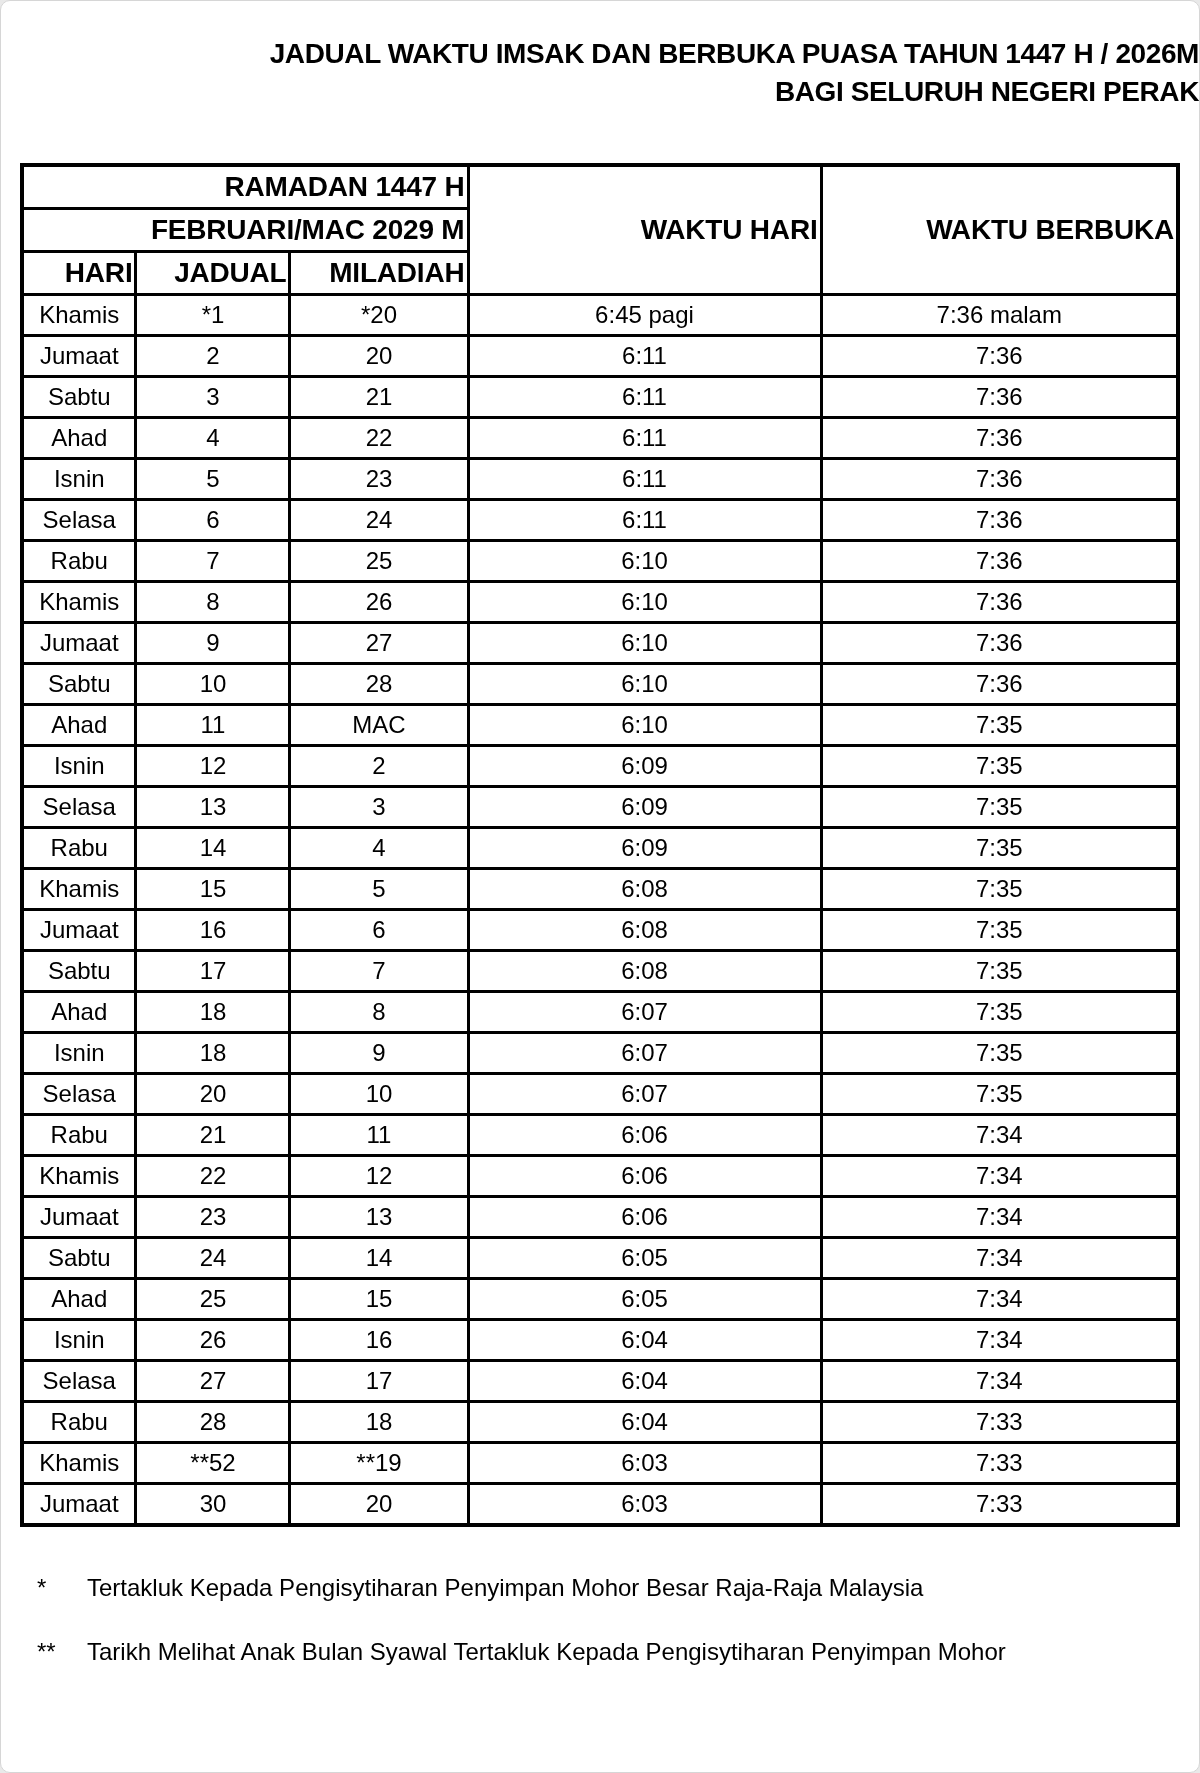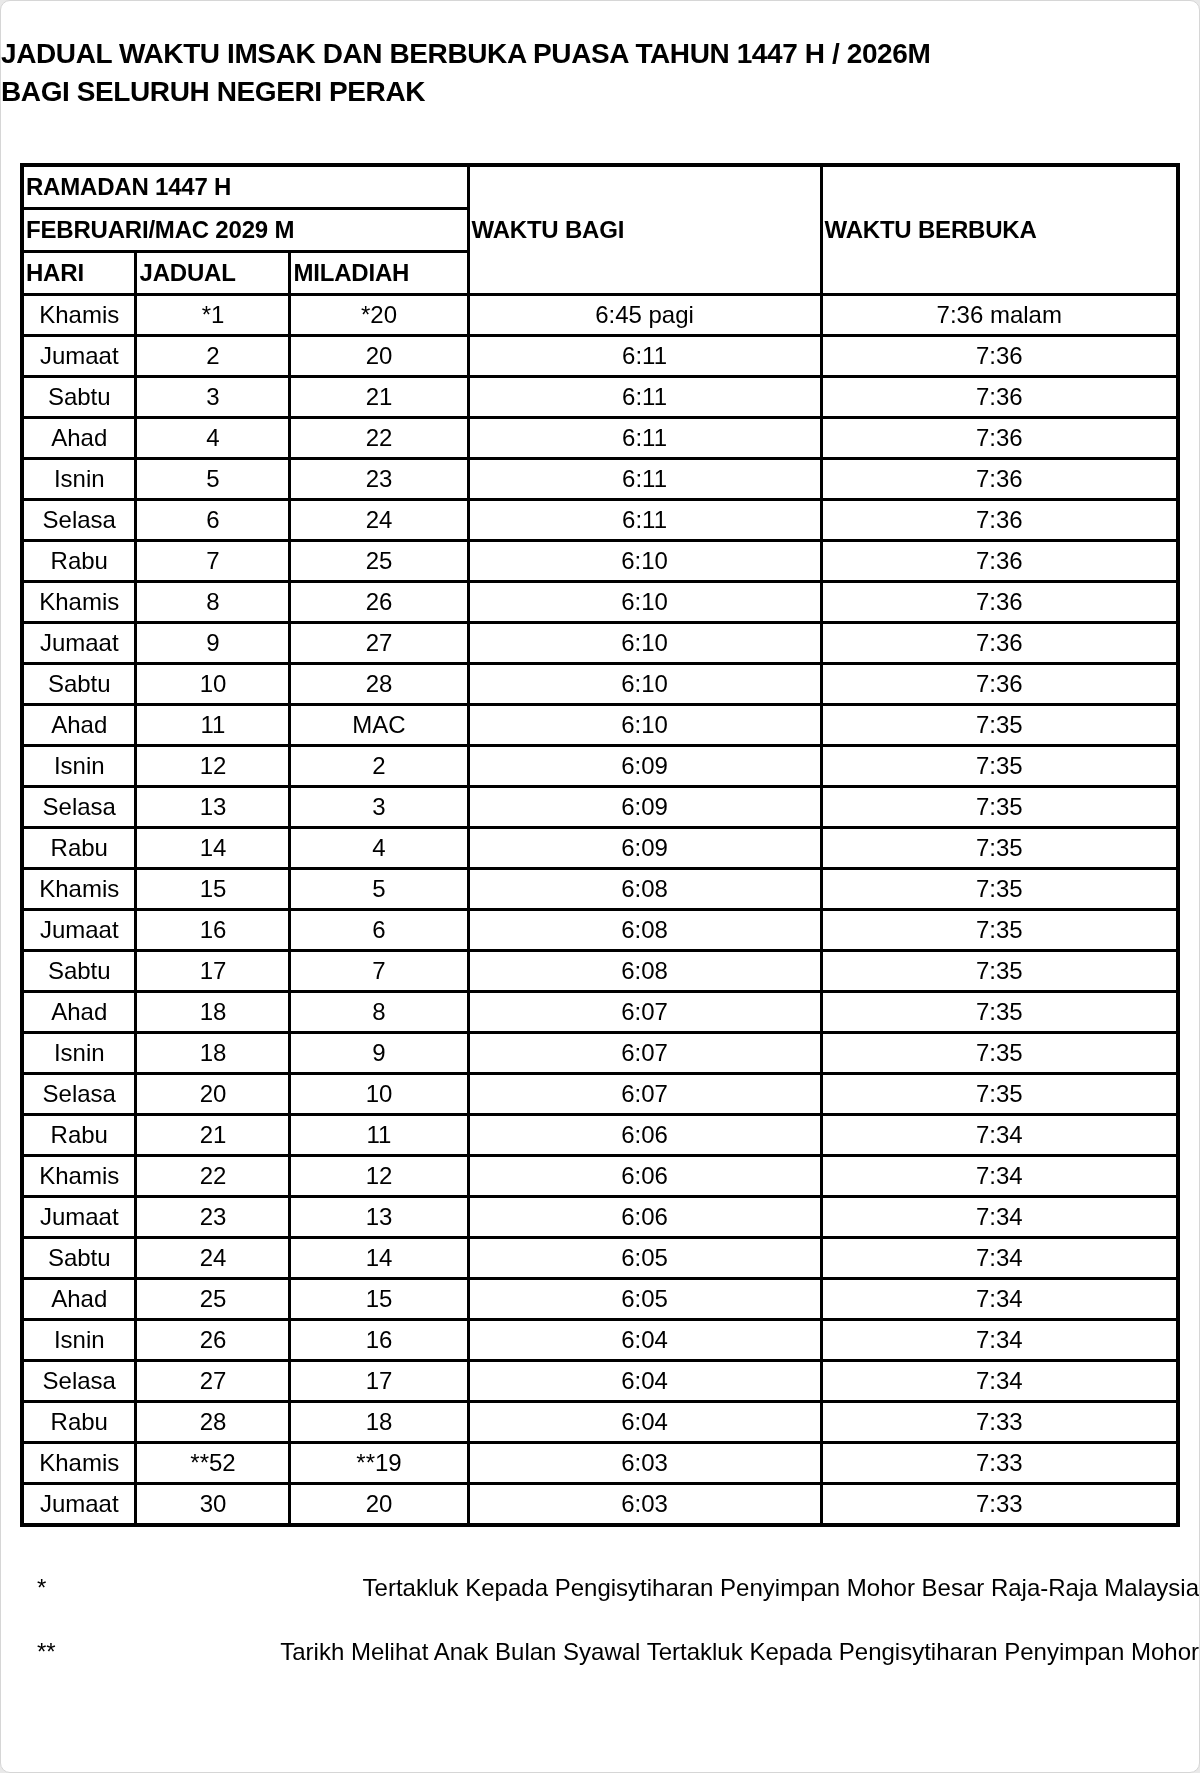--- a/index.html
+++ b/index.html
@@ -15,21 +15,21 @@
     height: 1773px;
     margin: 0 auto;
     background: #ffffff;
     border: 1px solid #d6d6d6;
     border-radius: 10px;
     box-sizing: border-box;
     overflow: hidden;
   }
   .title-block {
     padding-top: 34px;
-    text-align: left;
+    text-align: right;
     font-weight: 700;
     font-size: 28px;
     line-height: 38px;
     letter-spacing: -0.4px;
   }
   .zone-line {
     margin-top: 42px;
     text-align: center;
     font-size: 21px;
     font-weight: 400;
@@ -41,23 +41,23 @@
     border-collapse: collapse;
     table-layout: fixed;
   }
   table.schedule, table.schedule th, table.schedule td {
     border: 3px solid #000;
   }
   table.schedule {
     border-width: 4px;
   }
   table.schedule th {
-    font-size: 24px;
+    font-size: 28px;
     font-weight: 700;
-    text-align: left;
+    text-align: right;
     vertical-align: middle;
     height: 40px;
     padding: 0 2px;
     letter-spacing: -0.2px;
   }
   table.schedule td {
     font-size: 24px;
     font-weight: 400;
     text-align: center;
     vertical-align: middle;
@@ -74,21 +74,20 @@
     font-size: 24px;
     line-height: 30px;
   }
   .footnote .marker {
     width: 50px;
     flex: 0 0 50px;
     font-weight: 400;
   }
   .footnote .fn-text {
     flex: 1;
-    text-align: right;
   }
 </style>
 </head>
 <body>
 
 <div class="page">
 
   <div class="title-block">
     <div>JADUAL WAKTU IMSAK DAN BERBUKA PUASA TAHUN 1447 H / 2026M</div>
     <div>BAGI SELURUH NEGERI PERAK</div>
@@ -99,21 +98,21 @@
     <colgroup>
       <col style="width:114px">
       <col style="width:154px">
       <col style="width:178px">
       <col style="width:353px">
       <col style="width:357px">
     </colgroup>
     <thead>
       <tr>
         <th colspan="3">RAMADAN 1447 H</th>
-        <th rowspan="3">WAKTU BAGI</th>
+        <th rowspan="3">WAKTU HARI</th>
         <th rowspan="3">WAKTU BERBUKA</th>
       </tr>
       <tr>
         <th colspan="3">FEBRUARI/MAC 2029 M</th>
       </tr>
       <tr>
         <th>HARI</th>
         <th>JADUAL</th>
         <th>MILADIAH</th>
       </tr>

